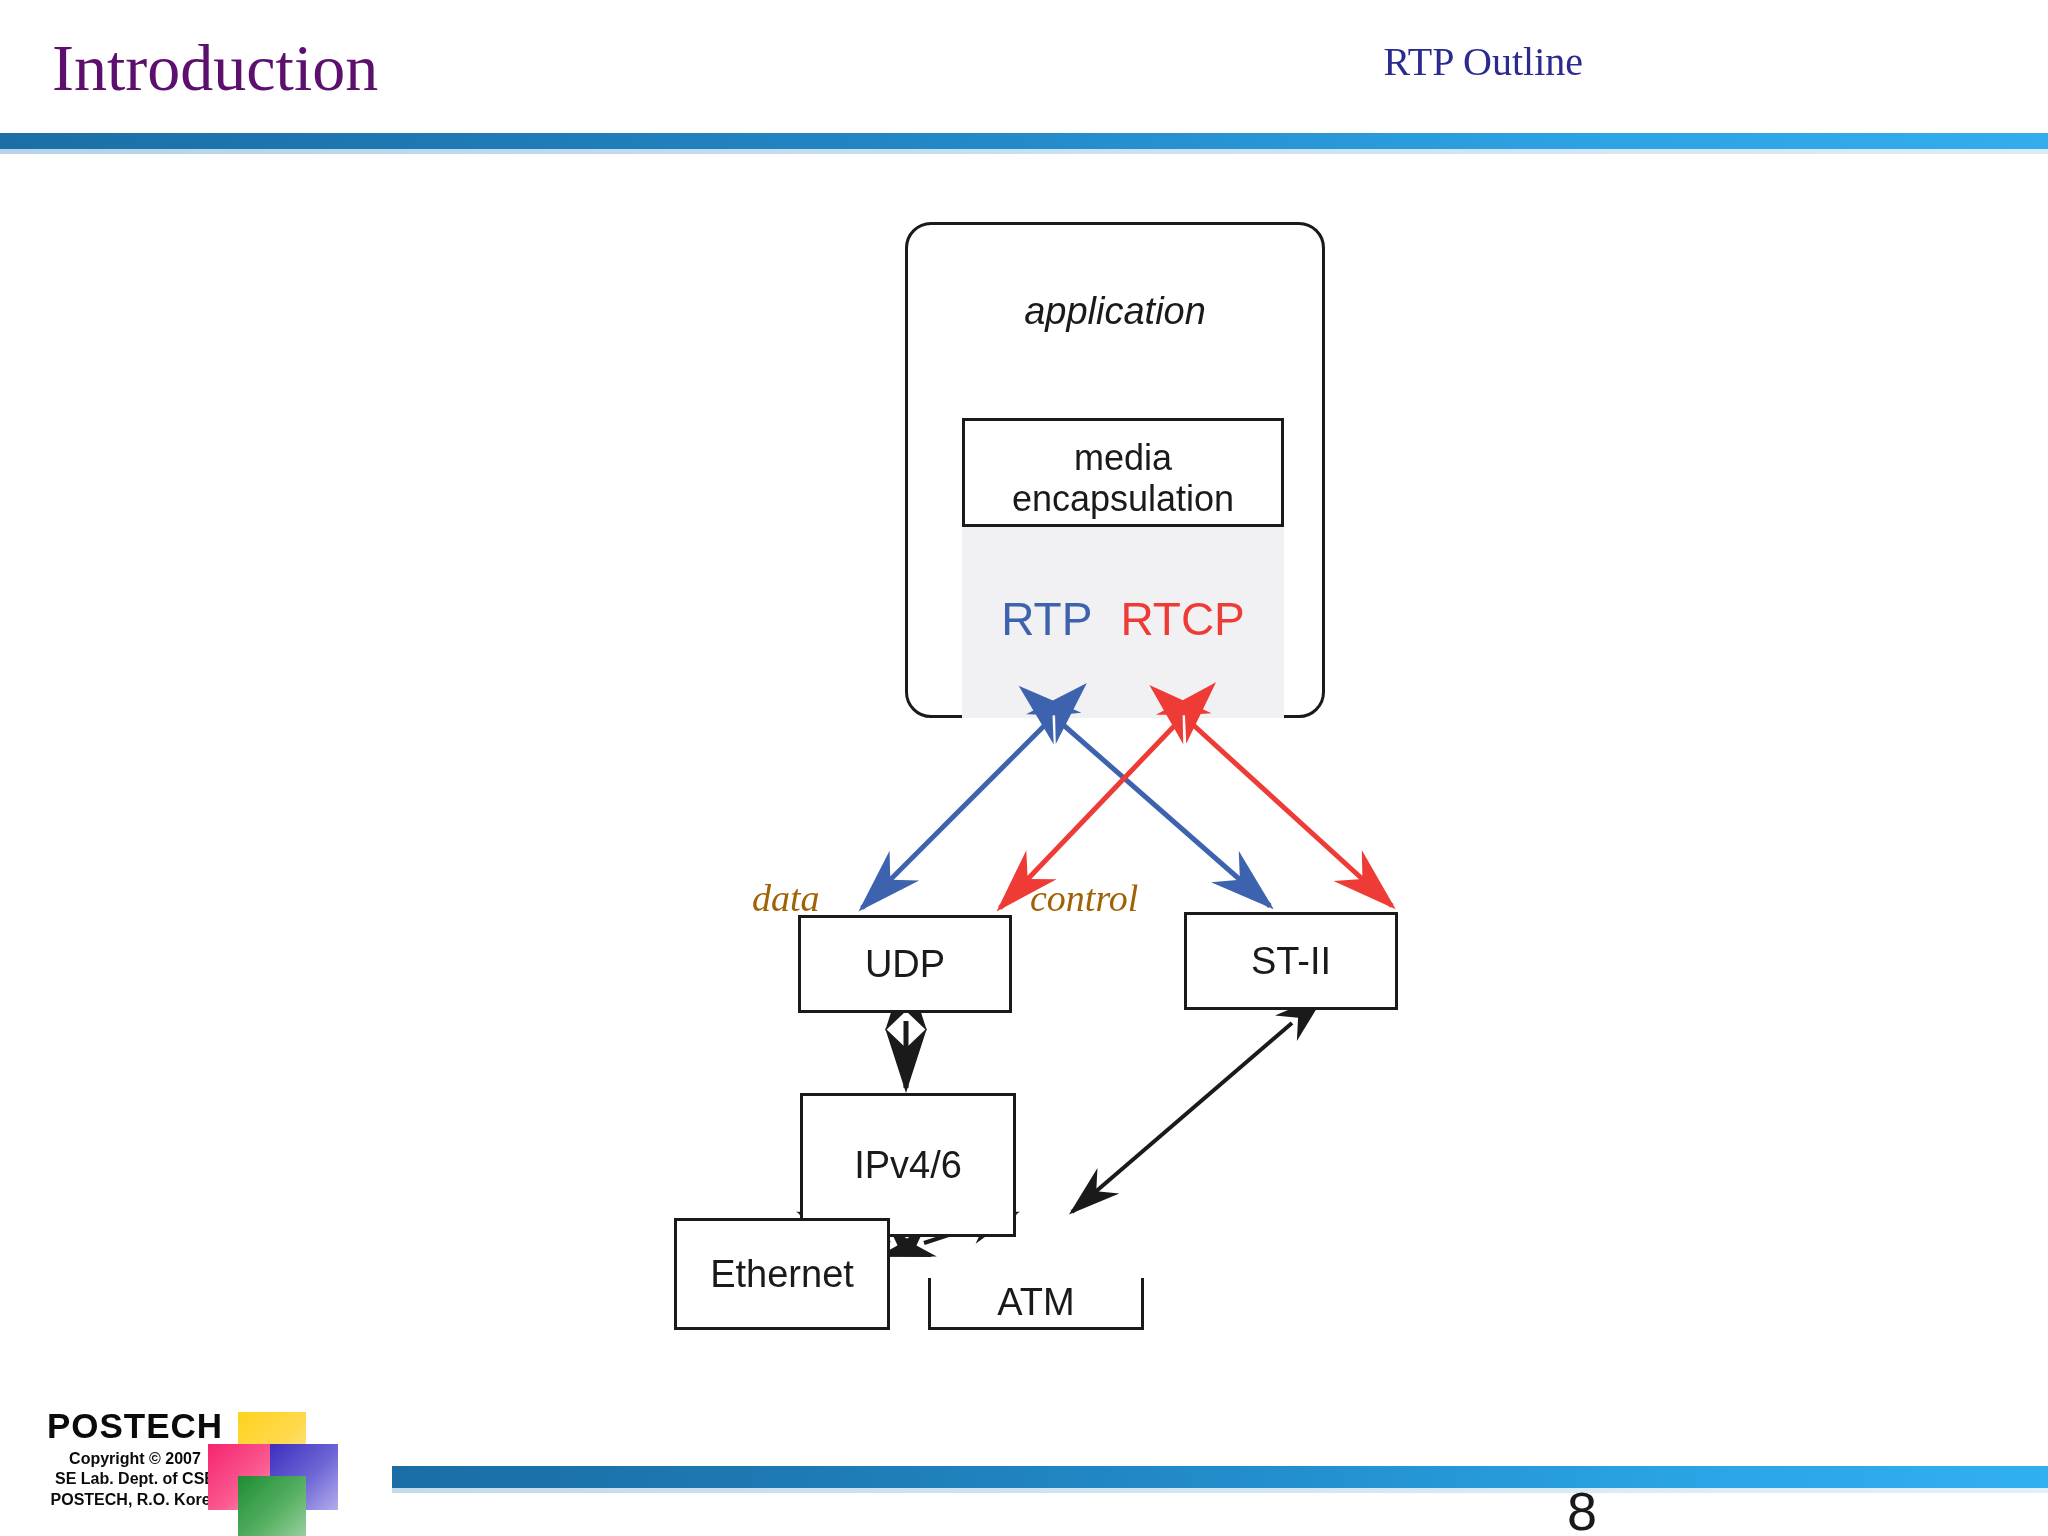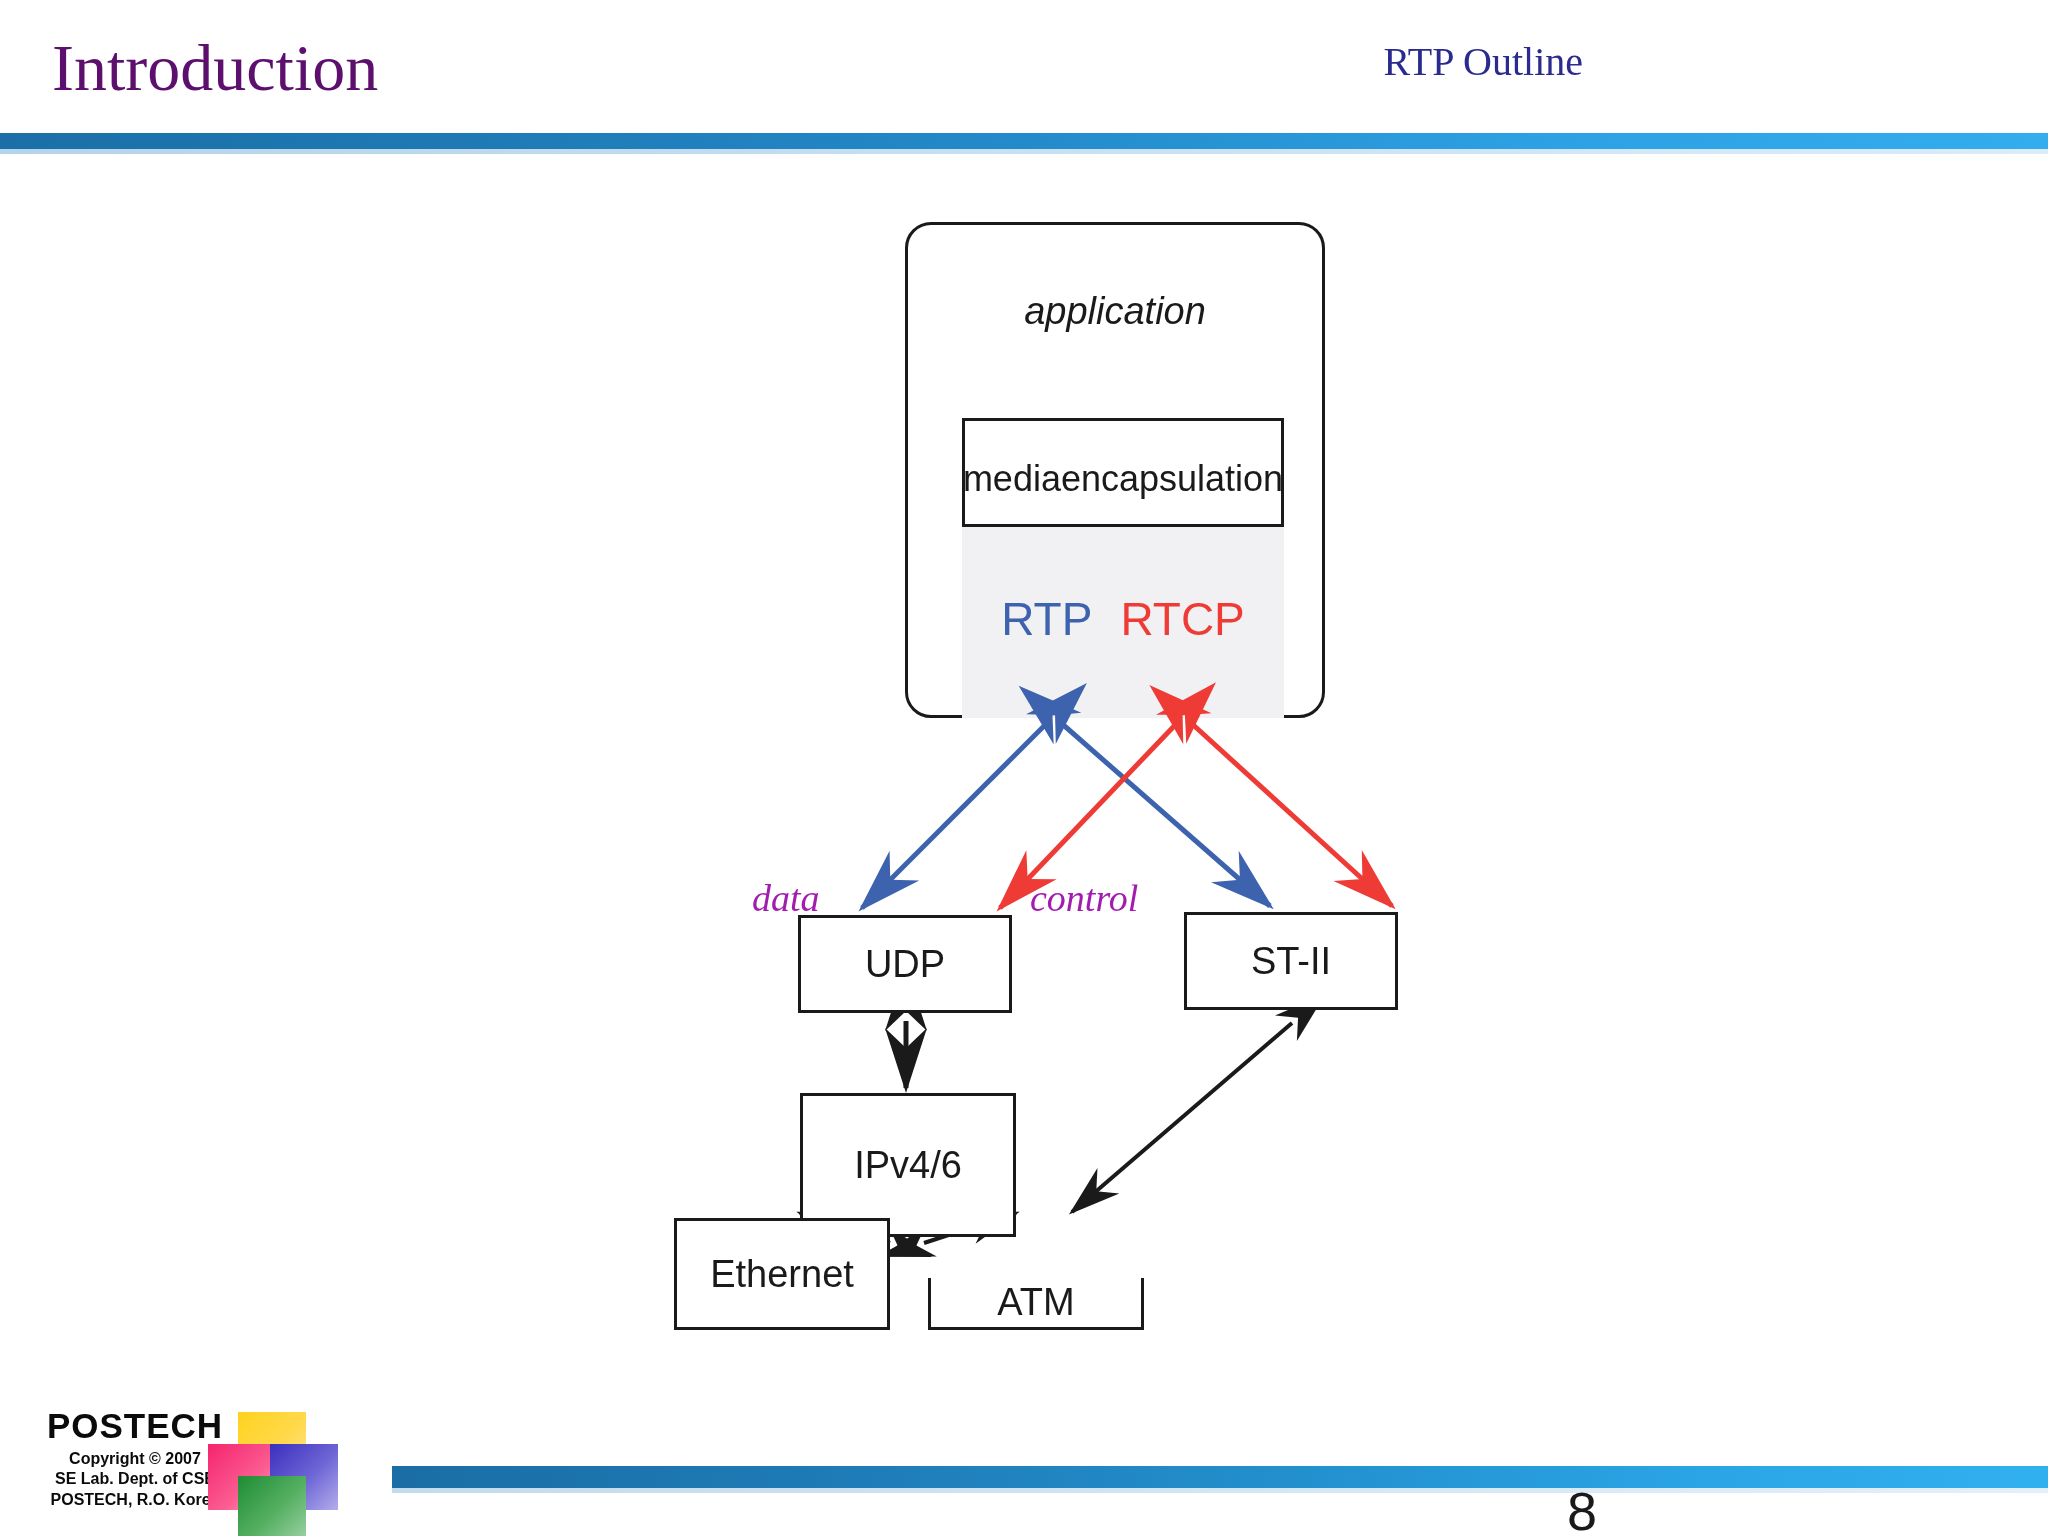--- a/index.html
+++ b/index.html
@@ -47,21 +47,21 @@
     text-align:center;font-style:italic;font-size:38px;color:#1a1a1a;
     font-family:"Liberation Sans", sans-serif;
   }
 
   .media-box{
     position:absolute;left:962px;top:418px;width:322px;height:300px;
     border:3px solid #1a1a1a;background:#ffffff;box-sizing:border-box;
   }
   .media-label{
     position:absolute;left:962px;top:426px;width:322px;height:106px;
-    display:flex;flex-direction:row;align-items:center;justify-content:center;
+    display:flex;flex-direction:column;align-items:center;justify-content:center;
     font-size:36px;line-height:1.13;color:#1a1a1a;text-align:center;
   }
   .proto-box{
     position:absolute;left:962px;top:524px;width:322px;height:194px;
     background:#f1f1f3;border-top:3px solid #1a1a1a;box-sizing:border-box;
   }
   .proto-row{
     position:absolute;left:962px;top:592px;width:322px;
     display:flex;justify-content:center;gap:28px;
     font-size:46px;letter-spacing:0px;
@@ -76,21 +76,21 @@
   }
   .udp-box{left:798px;top:915px;width:214px;height:98px;}
   .stii-box{left:1184px;top:912px;width:214px;height:98px;}
   .ip-box{left:800px;top:1093px;width:216px;height:144px;}
   .eth-box{left:674px;top:1218px;width:216px;height:112px;}
   .aal-box{left:928px;top:1218px;width:216px;height:60px;border-bottom:2px solid #1a1a1a;}
   .atm-box{left:928px;top:1278px;width:216px;height:52px;border-top:none;}
 
   .edge-label{
     position:absolute;font-family:"Liberation Serif", serif;
-    font-style:italic;font-size:38px;color:#a21caf;white-space:nowrap;
+    font-style:italic;font-size:38px;color:#a16207;white-space:nowrap;
   }
   .lbl-data{left:752px;top:876px;}
   .lbl-control{left:1030px;top:876px;}
 
   svg.arrows{position:absolute;left:0;top:0;width:2048px;height:1536px;pointer-events:none;}
 
   
   .footer-bar{
     position:absolute;left:392px;top:1466px;width:1656px;height:22px;
     background:linear-gradient(to right,#1A6EA5 0%,#1E7AB5 25%,#2390CE 55%,#2BA5E6 80%,#31B0F0 100%);

